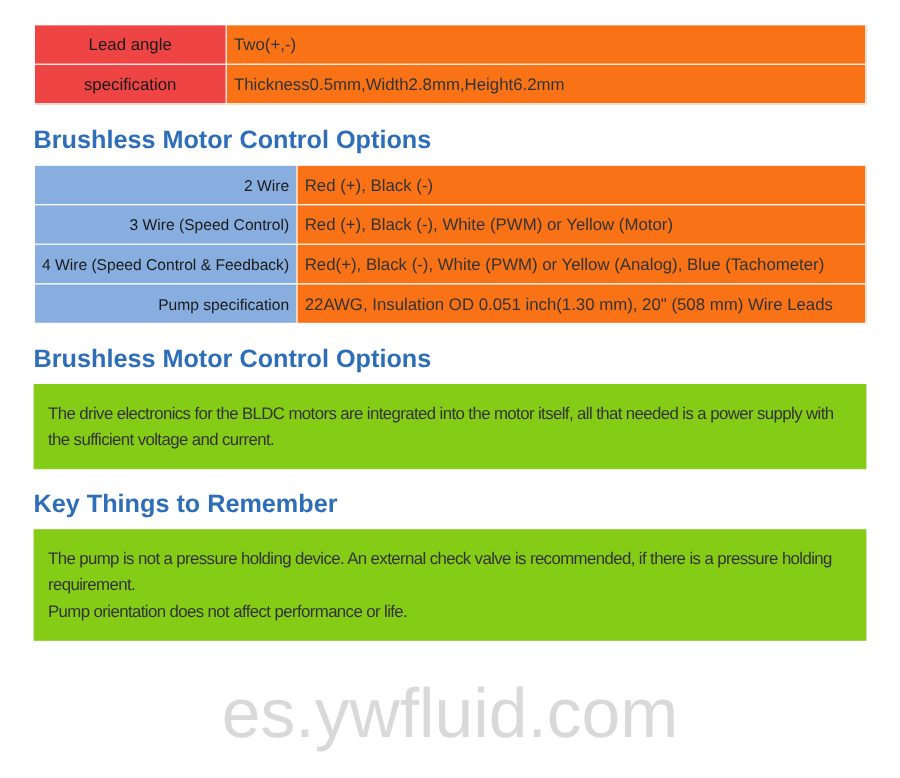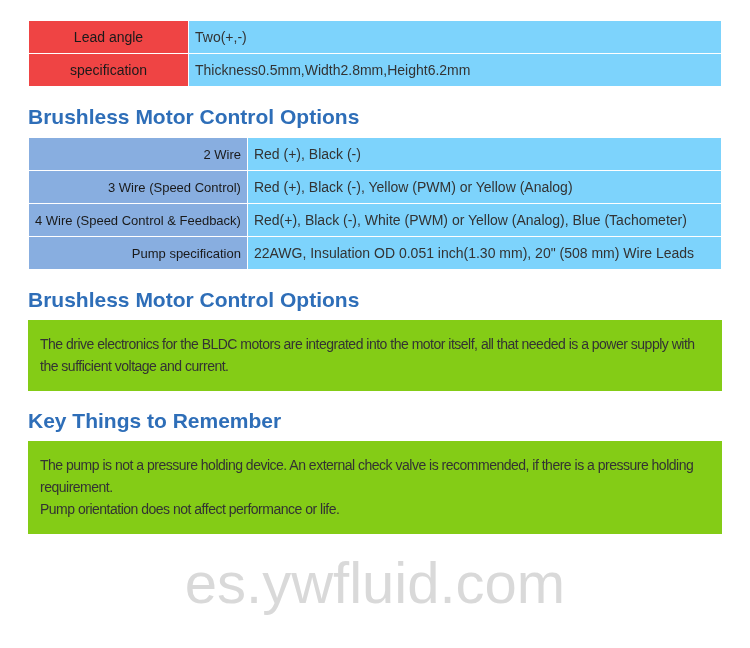--- a/index.html
+++ b/index.html
@@ -53,39 +53,39 @@
       width: 160px;
     }
     .label-cell-wide {
       background: #88aee0;
       color: #1a1a1a;
       text-align: right;
       font-size: 13px;
       white-space: nowrap;
     }
     .value-cell {
-      background: #7dd3fc;
+      background: #f97316;
       color: #333;
       font-size: 14px;
       padding-left: 6px;
     }
     .info-box {
       background: #84cc16;
       padding: 14px 12px;
       font-size: 14px;
       color: #333;
       line-height: 1.55;
       font-family: Arial, Helvetica, sans-serif;
     }
     .info-box.kt {
       font-family: Arial, Helvetica, sans-serif;
     }
     .watermark {
       position: absolute;
-      bottom: 32px;
+      bottom: 20px;
       left: 50%;
       transform: translateX(-50%);
       font-size: 58px;
       font-weight: 400;
       color: rgba(160,160,160,0.4);
       white-space: nowrap;
       letter-spacing: 0;
       font-family: Arial, sans-serif;
       pointer-events: none;
     }
@@ -114,21 +114,21 @@
 
   <div class="section-title not-first">Brushless Motor Control Options</div>
   <table class="blmc">
     <tbody>
         <tr>
       <td class="label-cell-wide" style="width:210px">2 Wire</td>
       <td class="value-cell">Red (+), Black (-)</td>
     </tr>
     <tr>
       <td class="label-cell-wide">3 Wire (Speed Control)</td>
-      <td class="value-cell">Red (+), Black (-), Yellow (PWM) or Yellow (Analog)</td>
+      <td class="value-cell">Red (+), Black (-), White (PWM) or Yellow (Motor)</td>
     </tr>
     <tr>
       <td class="label-cell-wide">4 Wire (Speed Control &amp; Feedback)</td>
       <td class="value-cell">Red(+), Black (-), White (PWM) or Yellow (Analog), Blue (Tachometer)</td>
     </tr>
     <tr>
       <td class="label-cell-wide">Pump specification</td>
       <td class="value-cell">22AWG, Insulation OD 0.051 inch(1.30 mm), 20" (508 mm) Wire Leads</td>
     </tr>
   </tbody>

